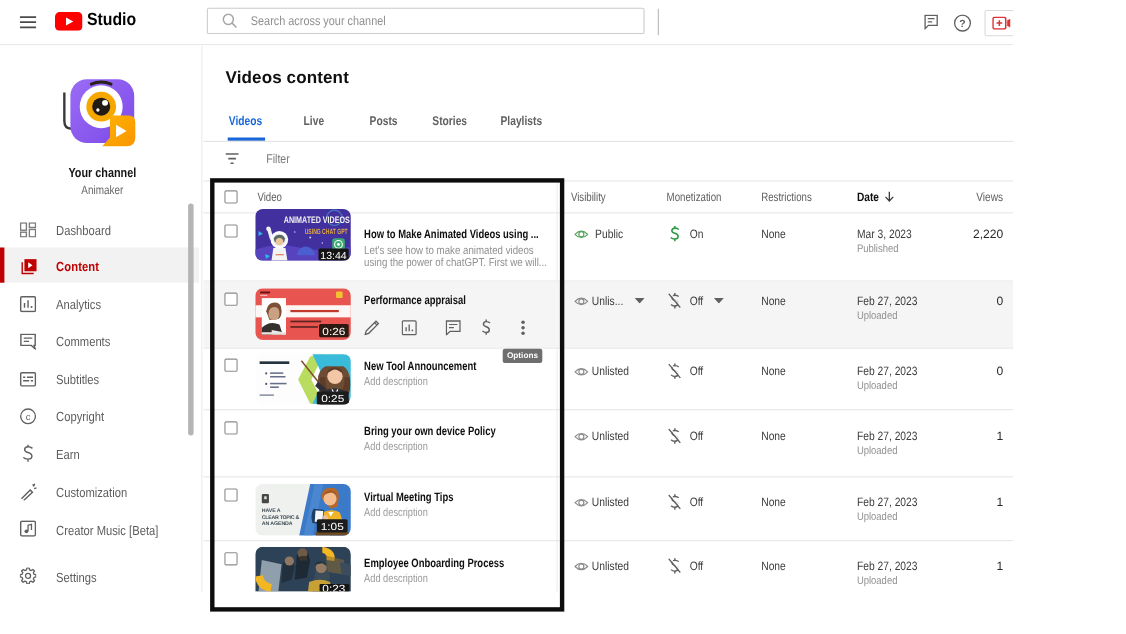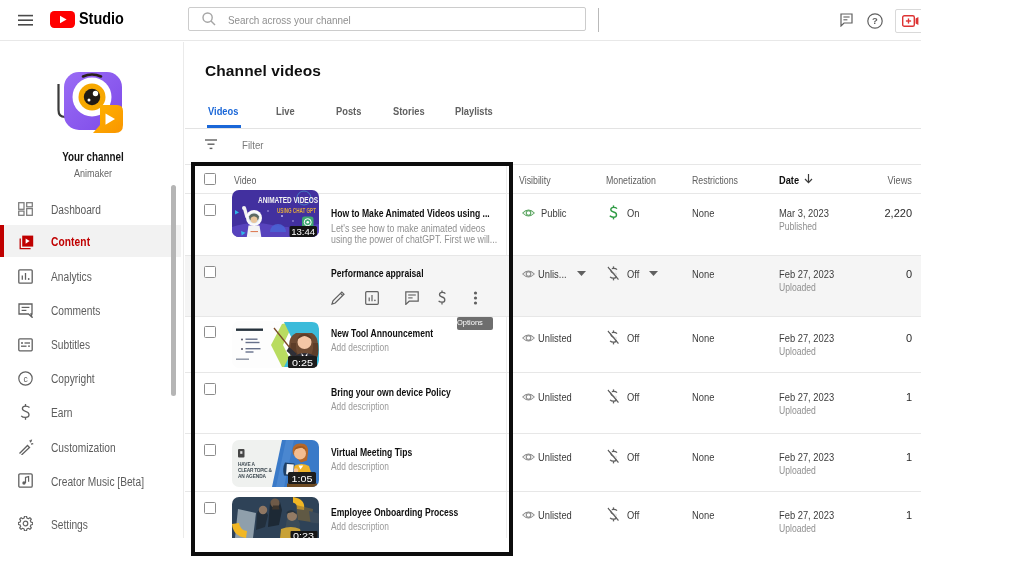--- a/index.html
+++ b/index.html
@@ -170,21 +170,21 @@
 <div class="menu-t" style="top:371.5px;">Copyright</div>
 <div class="menu-t" style="top:405.5px;">Earn</div>
 <div class="menu-t" style="top:440.5px;">Customization</div>
 <div class="menu-t" style="top:474.5px;">Creator Music [Beta]</div>
 <div class="menu-t" style="top:517.5px;">Settings</div>
 
 <div class="abs" style="left:171px;top:185px;width:5px;height:211px;background:#b5b5b5;border-radius:3px;"></div>
 
 <div class="abs" style="left:182.5px;top:42px;width:1px;height:496px;background:#eaeaea;"></div>
 
-<div class="abs dark" style="left:205px;top:62px;font-size:15.5px;font-weight:bold;letter-spacing:.1px;">Channel videos</div>
+<div class="abs dark" style="left:205px;top:62px;font-size:15.5px;font-weight:bold;letter-spacing:.1px;">Videos content</div>
 
 <div class="abs" style="left:208px;top:105px;font-size:11.5px;font-weight:bold;color:#1a67d8;transform:scaleX(.81);transform-origin:left center;">Videos</div>
 <div class="abs g60" style="left:276px;top:105px;font-size:11.5px;font-weight:bold;transform:scaleX(.81);transform-origin:left center;">Live</div>
 <div class="abs g60" style="left:336px;top:105px;font-size:11.5px;font-weight:bold;transform:scaleX(.81);transform-origin:left center;">Posts</div>
 <div class="abs g60" style="left:393px;top:105px;font-size:11.5px;font-weight:bold;transform:scaleX(.81);transform-origin:left center;">Stories</div>
 <div class="abs g60" style="left:455px;top:105px;font-size:11.5px;font-weight:bold;transform:scaleX(.81);transform-origin:left center;">Playlists</div>
 <div class="abs" style="left:207px;top:125px;width:34px;height:3.2px;background:#1a67d8;"></div>
 <div class="abs" style="left:185px;top:128px;width:834px;height:1px;background:#e3e3e3;"></div>
 
 <svg class="abs" style="left:205px;top:139px;" width="12" height="11" viewBox="0 0 12 11">
@@ -262,20 +262,40 @@
 <div class="abs vtxt" style="left:692px;top:207px;">None</div>
 <div class="abs vtxt" style="left:779px;top:207px;">Mar 3, 2023</div>
 <div class="dsub" style="left:779px;top:221px;">Published</div>
 <div class="rtxt" style="left:862px;top:207px;width:50px;">2,220</div>
 <div class="rtxt" style="left:932px;top:207px;width:40px;">29</div>
 <div class="abs" style="left:988px;top:236.5px;width:24px;height:5px;background:#5c5c5c;border-radius:2.5px;"></div>
 <div class="sep" style="top:255px;"></div>
 
 <div class="abs" style="left:185px;top:256px;width:831px;height:60px;background:#f5f5f5;"></div>
 <div class="cb" style="left:204px;top:266px;"></div>
+<div class="thumb" style="top:262px;" id="t2">
+<svg width="87" height="47" viewBox="0 0 87 47">
+ <rect width="87" height="47" fill="#e85450"></rect>
+ <rect x="4.5" y="3" width="9" height="1.8" fill="#6e1310"></rect>
+ <rect x="4.5" y="6" width="6.5" height="1.1" fill="#f0b5b2"></rect>
+ <rect x="73.5" y="3" width="6" height="6" rx="1" fill="#f2c231"></rect>
+ <rect x="0" y="15.5" width="87" height="11" fill="#fdf6f4"></rect>
+ <rect x="32" y="19.8" width="44" height="2" fill="#c0392b"></rect>
+ <rect x="6" y="9" width="22" height="33" fill="#fff"></rect>
+ <path d="M10 21 q1 -8 8 -8 q6 0 6 8 q0 5 -3 7 l-8 1 z" fill="#7d5136"></path>
+ <path d="M12 24 q0 -7 5.5 -7 q5 0 4.5 7 q-.5 5 -5 5 t-5 -5" fill="#caa183"></path>
+ <path d="M6 36 q7 -7 16 -3 l3 9 h-19 z" fill="#33302e"></path>
+ <path d="M15 38 l13 2.5 l-1 1.5 h-12 z" fill="#ececec"></path>
+ <rect x="6" y="40" width="22" height="2" fill="#e9e3df"></rect>
+ <rect x="32" y="29.5" width="28" height="1.5" fill="#5a2320"></rect>
+ <rect x="32" y="34.5" width="25" height="1.5" fill="#5a2320"></rect>
+ <rect x="58" y="32.5" width="27" height="12" rx="1.5" fill="#2c1a12"></rect>
+ <text x="71.5" y="42.2" font-size="9.3" fill="#fff" text-anchor="middle" font-family="Liberation Sans" textLength="21" lengthAdjust="spacingAndGlyphs">0:26</text>
+</svg>
+</div>
 <div class="title" style="top:266.5px;">Performance appraisal</div>
 
 <svg class="abs" style="left:331px;top:290px;" width="15" height="15" viewBox="0 0 15 15">
  <path d="M1 14 L2 10.8 L10.8 2 L13 4.2 L4.2 13 Z M9.5 3.3 L11.7 5.5" fill="none" stroke="#606060" stroke-width="1.2"></path>
 </svg>
 <svg class="abs" style="left:365px;top:291px;" width="14" height="14" viewBox="0 0 14 14">
  <rect x="0.7" y="0.7" width="12.6" height="12.6" rx="1" fill="none" stroke="#606060" stroke-width="1.2"></rect>
  <line x1="4.2" y1="10.2" x2="4.2" y2="6.4" stroke="#606060" stroke-width="1.2"></line>
  <line x1="7" y1="10.2" x2="7" y2="4" stroke="#606060" stroke-width="1.2"></line>
  <circle cx="9.9" cy="9.4" r="0.8" fill="#606060"></circle>
@@ -314,21 +334,21 @@
 <svg class="abs" style="left:649px;top:271px;" width="9" height="5" viewBox="0 0 9 5">
       <path d="M0 0 H9 L4.5 5 Z" fill="#606060"></path>
     </svg>
 <div class="abs vtxt" style="left:692px;top:267.5px;">None</div>
 <div class="abs vtxt" style="left:779px;top:267.5px;">Feb 27, 2023</div>
 <div class="dsub" style="left:779px;top:281.5px;">Uploaded</div>
 <div class="rtxt" style="left:862px;top:267.5px;width:50px;">0</div>
 <div class="rtxt" style="left:932px;top:267.5px;width:40px;color:#1a67d8;">0</div>
 <div class="sep" style="top:316px;"></div>
 
-<div class="abs" style="left:457px;top:317px;width:36px;height:12.5px;background:#6e6e6e;border-radius:2px;color:#fff;font-size:7.5px;font-weight:normal;line-height:12.5px;z-index:30;">Options</div>
+<div class="abs" style="left:457px;top:317px;width:36px;height:12.5px;background:#6e6e6e;border-radius:2px;color:#fff;font-size:7.5px;font-weight:bold;text-align:center;line-height:12.5px;z-index:30;">Options</div>
 
 <div class="cb" style="left:204px;top:326px;"></div>
 <div class="thumb" style="top:321px;" id="t3">
 <svg width="87" height="47" viewBox="0 0 87 47">
  <rect width="87" height="47" fill="#fdfdfd"></rect>
  <path d="M50 3 L62 1 L51 24 L62 46 L50 46 L39 24 Z" fill="#b9dc60"></path>
  <path d="M52 1 h28 q7 0 7 7 v31 q0 7 -7 7 h-28 l11 -22 z" fill="#3bbbda"></path>
  <rect x="4" y="7.5" width="27" height="2.4" fill="#26323c"></rect>
  <circle cx="10" cy="18.5" r="1" fill="#556"></circle>
  <rect x="13.5" y="17.5" width="12" height="1.4" fill="#66708a"></rect>

